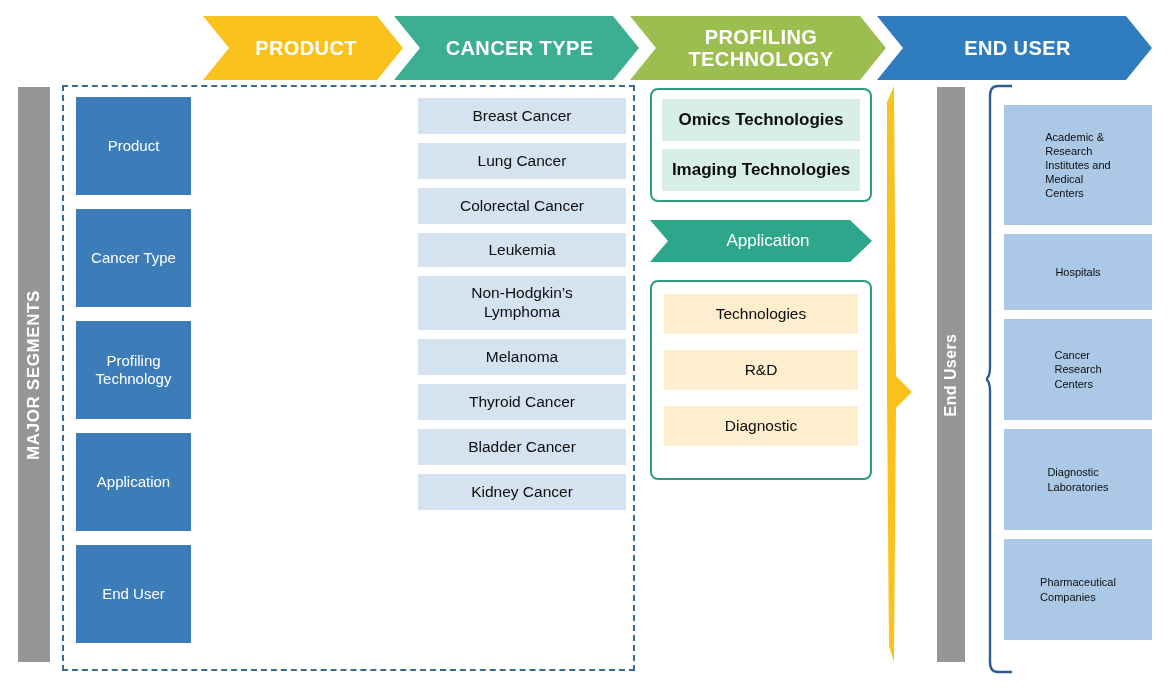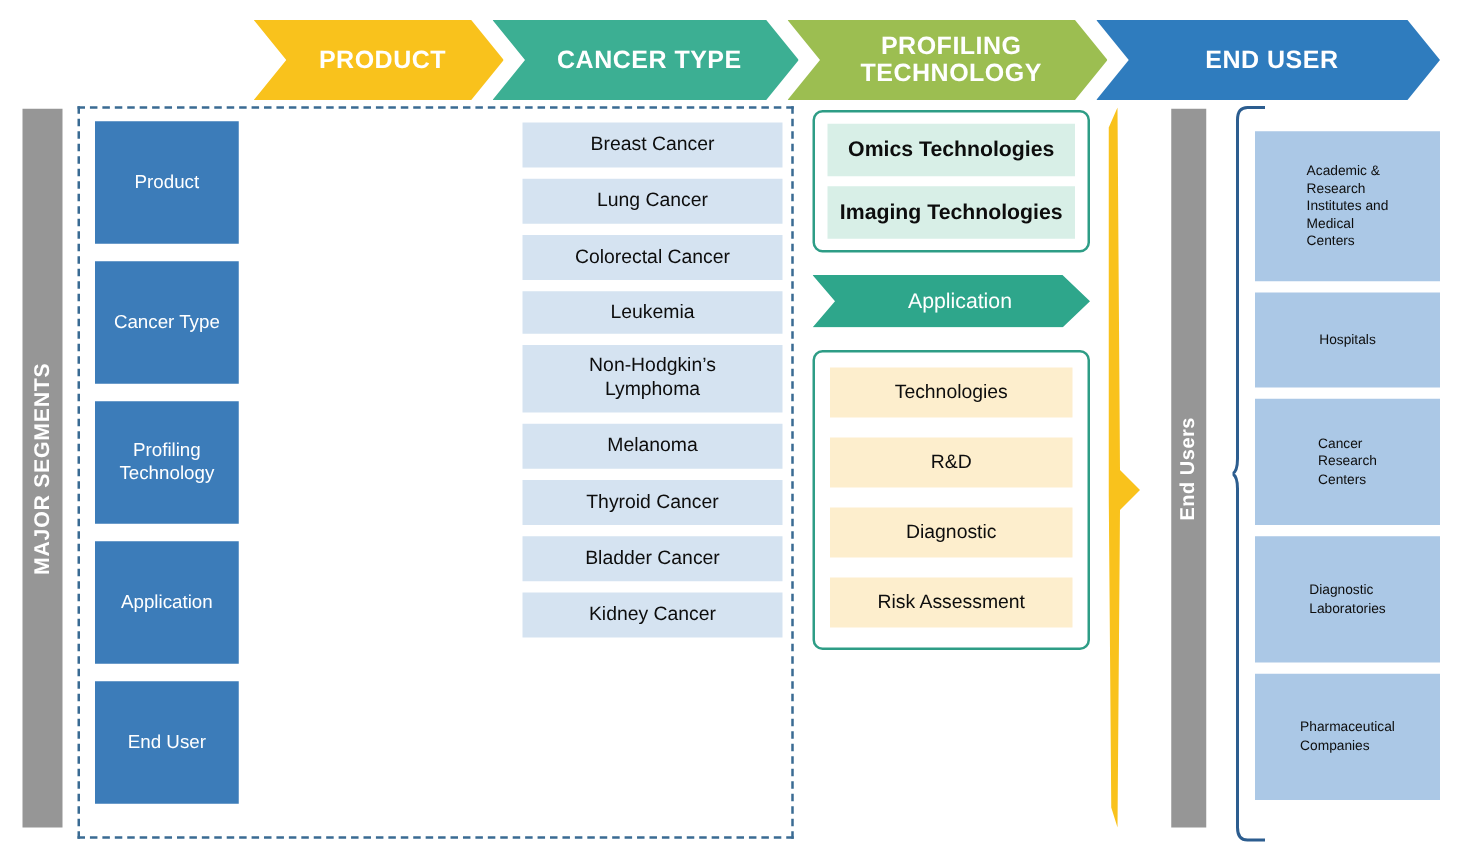--- a/index.html
+++ b/index.html
@@ -343,23 +343,20 @@
     <div class="round-panel" style="padding:12px 12px 16px 12px;">
       <div class="cream-box" style="height:40px; margin-bottom:16px;">
         <span>Technologies</span>
       </div>
       <div class="cream-box" style="height:40px; margin-bottom:16px;">
         <span>R&amp;D</span>
       </div>
       <div class="cream-box" style="height:40px; margin-bottom:16px;">
         <span>Diagnostic</span>
       </div>
-      <div class="cream-box" style="height:40px;">
-        <span>Risk Assessment</span>
-      </div>
     </div>
   </div>
 
   <div class="yellow-arrow">
     <svg width="28" height="576" viewBox="0 0 28 576" xmlns="http://www.w3.org/2000/svg">
       <polygon points="9,0 11,290 27,306 11,322 9,576 4,560 2,310 2,16" fill="#f9c21c"></polygon>
     </svg>
   </div>
 
   <div class="enduser-bar">

